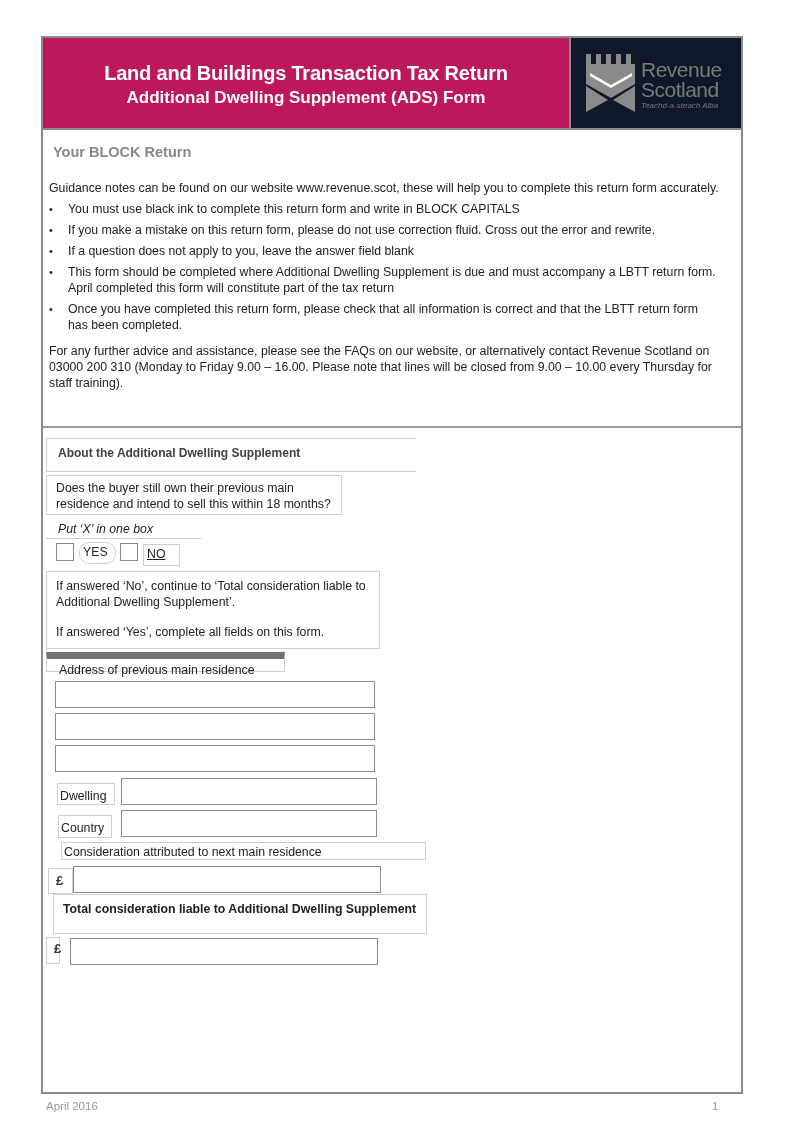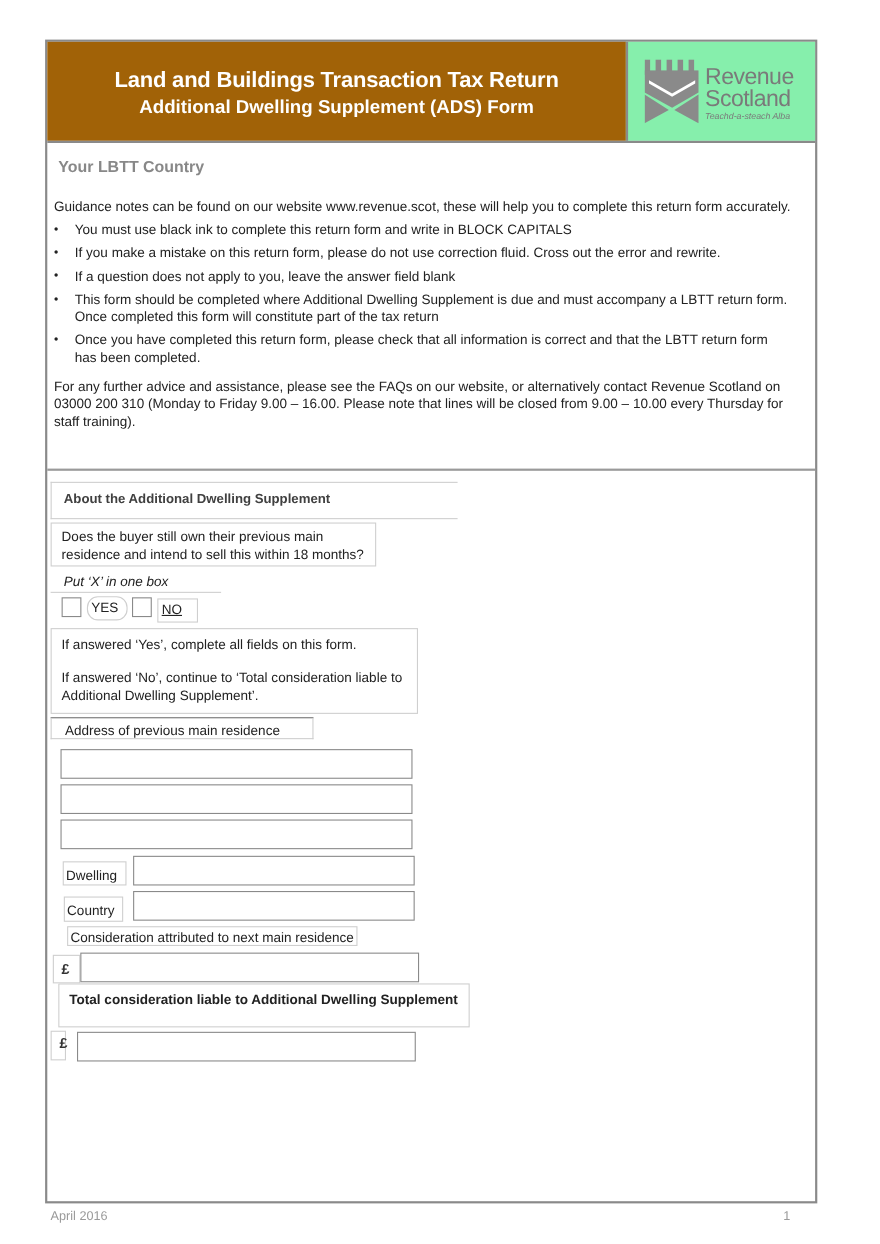--- a/index.html
+++ b/index.html
@@ -6,28 +6,28 @@
   html, body { width: 800px; height: 1131px; background: #ffffff; }
   body { position: relative; font-family: "Liberation Sans", sans-serif; color: #222; overflow: hidden; }
 
   .page-frame {
     position: absolute; left: 41px; top: 36px; width: 702px; height: 1058px;
     border: 2px solid #8a8a8a; background: #fff;
   }
 
   .header {
     position: absolute; left: 0; top: 0; width: 526px; height: 90px;
-    background: #a16207; color: #fff; text-align: center;
+    background: #be185d; color: #fff; text-align: center;
   }
   .header .t1 { position: absolute; left: 0; width: 100%; top: 24px; font-size: 20px; font-weight: bold; letter-spacing: -0.2px; }
   .header .t2 { position: absolute; left: 0; width: 100%; top: 50px; font-size: 17px; font-weight: bold; }
 
   .logo-box {
     position: absolute; left: 526px; top: 0; width: 172px; height: 90px;
-    border-left: 2px solid #8a8a8a; background: #86efac;
+    border-left: 2px solid #8a8a8a; background: #0f172a;
   }
   .logo-svg { position: absolute; left: 15px; top: 16px; }
   .logo-text { position: absolute; left: 70px; top: 22px; color: #7a7a7a; }
   .logo-text .l1 { font-size: 21px; line-height: 20px; letter-spacing: -0.5px; }
   .logo-text .l2 { font-size: 21px; line-height: 20px; letter-spacing: -0.5px; }
   .logo-text .l3 { font-size: 8px; line-height: 10px; margin-top: 1px; font-style: italic; }
 
   .header-rule { position: absolute; left: 0; top: 90px; width: 698px; height: 2px; background: #8a8a8a; }
 
   .section-title {
@@ -50,26 +50,26 @@
   .ads-title { left: 3px; top: 400px; width: 370px; height: 34px; font-size: 12px; font-weight: bold; color: #404040; padding: 7px 0 0 11px; border-right: none; }
   .question { left: 3px; top: 437px; width: 296px; height: 40px; font-size: 12.3px; line-height: 16px; padding: 4px 0 0 9px; }
   .put-x { left: 3px; top: 481px; width: 155px; height: 20px; font-size: 12.3px; font-style: italic; padding: 3px 0 0 12px; border: none; border-bottom: 1px solid #cfcfcf; }
 
   .checkbox { position: absolute; width: 18px; height: 18px; border: 1px solid #8a8a8a; background: #fff; }
   .chk-label { position: absolute; border: 1px solid #cfcfcf; font-size: 12.3px; padding: 2px 0 0 3px; }
 
   .note { left: 3px; top: 533px; width: 334px; height: 78px; font-size: 12.3px; line-height: 16px; padding: 6px 0 0 9px; }
   .note p + p { margin-top: 14px; }
 
-  .addr-label { left: 3px; top: 614px; width: 239px; height: 20px; font-size: 12.3px; padding: 4px 0 0 12px; border-top: 1px solid #737373; }
+  .addr-label { left: 3px; top: 614px; width: 239px; height: 20px; font-size: 12.3px; padding: 4px 0 0 12px; border-top: 7px solid #737373; }
 
   .field { position: absolute; border: 1px solid #8a8a8a; background: #fff; }
   .small-label { position: absolute; border: 1px solid #cfcfcf; font-size: 12.3px; padding: 5px 0 0 2px; background: #fff; }
 
-  .consid-label { left: 18px; top: 804px; width: 264px; height: 18px; font-size: 12.3px; padding: 2px 0 0 2px; }
+  .consid-label { left: 18px; top: 804px; width: 365px; height: 18px; font-size: 12.3px; padding: 2px 0 0 2px; }
   .pound { position: absolute; font-size: 13px; font-weight: bold; color: #333; }
   .pound-box { position: absolute; border: 1px solid #cfcfcf; }
 
   .total-label { left: 10px; top: 856px; width: 374px; height: 40px; font-size: 12.3px; font-weight: bold; line-height: 16px; padding: 6px 0 11px 9px; color: #222; }
 
   .footer-left { position: absolute; left: 46px; top: 1100px; font-size: 11.5px; color: #9a9a9a; }
   .footer-right { position: absolute; left: 712px; top: 1100px; font-size: 11.5px; color: #9a9a9a; }
 </style>
 </head>
 <body>
@@ -97,48 +97,48 @@
       <polygon points="4,19 25,31 46,19 46,22 25,34 4,22" fill="#ffffff"></polygon>
     </svg>
     <div class="logo-text">
       <div class="l1">Revenue</div>
       <div class="l2">Scotland</div>
       <div class="l3">Teachd-a-steach Alba</div>
     </div>
   </div>
   <div class="header-rule"></div>
 
-  <div class="section-title">Your LBTT Country</div>
+  <div class="section-title">Your BLOCK Return</div>
 
   <div class="guidance">
     <p>Guidance notes can be found on our website www.revenue.scot, these will help you to complete this return form accurately.</p>
     <ul>
       <li><span class="bullet">•</span><span>You must use black ink to complete this return form and write in BLOCK CAPITALS</span></li>
       <li><span class="bullet">•</span><span>If you make a mistake on this return form, please do not use correction fluid.  Cross out the error and rewrite.</span></li>
       <li><span class="bullet">•</span><span>If a question does not apply to you, leave the answer field blank</span></li>
-      <li><span class="bullet">•</span><span>This form should be completed where Additional Dwelling Supplement is due and must accompany a LBTT return form.  Once completed this form will constitute part of the tax return</span></li>
+      <li><span class="bullet">•</span><span>This form should be completed where Additional Dwelling Supplement is due and must accompany a LBTT return form.  April completed this form will constitute part of the tax return</span></li>
       <li><span class="bullet">•</span><span>Once you have completed this return form, please check that all information is correct and that the LBTT return form has been completed.</span></li>
     </ul>
     <p class="contact">For any further advice and assistance, please see the FAQs on our website, or alternatively contact Revenue Scotland on 03000 200 310 (Monday to Friday 9.00 – 16.00.  Please note that lines will be closed from 9.00 – 10.00 every Thursday for staff training).</p>
   </div>
 
   <div class="divider"></div>
 
   <div class="box ads-title">About the Additional Dwelling Supplement</div>
   <div class="box question">Does the buyer still own their previous main residence and intend to sell this within 18 months?</div>
   <div class="box put-x">Put ‘X’ in one box</div>
 
   <div class="checkbox" style="left:13px; top:505px;"></div>
   <div class="chk-label" style="left:36px; top:504px; width:37px; height:22px;border-radius:10px;">YES</div>
   <div class="checkbox" style="left:77px; top:505px;"></div>
   <div class="chk-label" style="left:100px; top:506px; width:37px; height:22px;text-decoration:underline;">NO</div>
 
   <div class="box note">
+    <p>If answered ‘No’, continue to ‘Total consideration liable to Additional Dwelling Supplement’.</p>
     <p>If answered ‘Yes’, complete all fields on this form.</p>
-    <p>If answered ‘No’, continue to ‘Total consideration liable to Additional Dwelling Supplement’.</p>
   </div>
 
   <div class="box addr-label">Address of previous main residence</div>
 
   <div class="field" style="left:12px; top:643px; width:320px; height:27px;"></div>
   <div class="field" style="left:12px; top:675px; width:320px; height:27px;"></div>
   <div class="field" style="left:12px; top:707px; width:320px; height:27px;"></div>
 
   <div class="small-label" style="left:14px; top:745px; width:58px; height:22px;">Dwelling</div>
   <div class="field" style="left:78px; top:740px; width:256px; height:27px;"></div>

